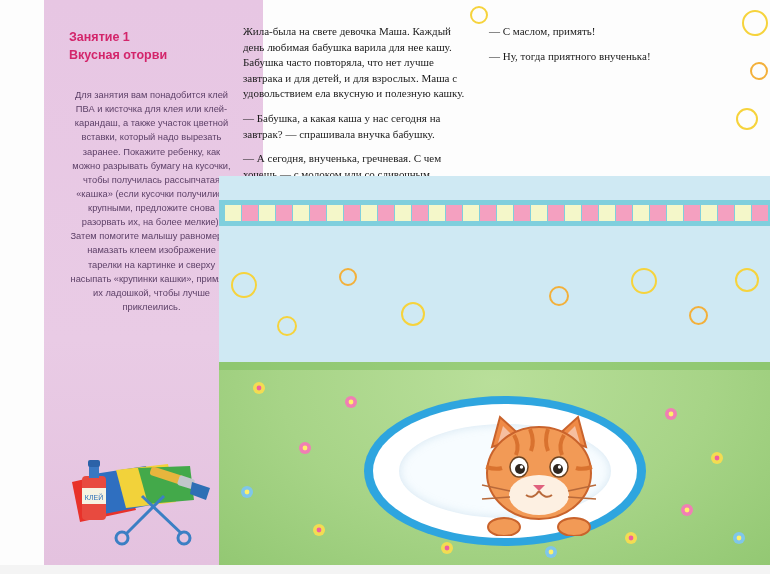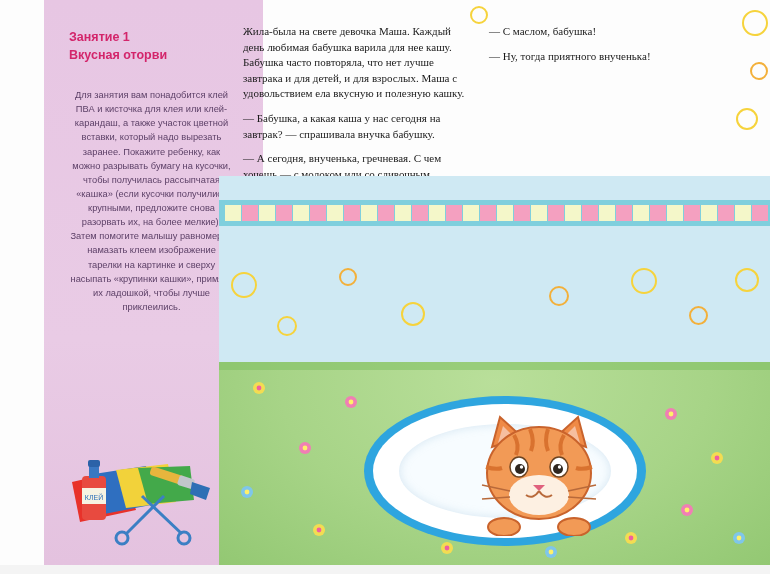--- a/index.html
+++ b/index.html
@@ -96,21 +96,21 @@
     </svg>
   </div>
 
   <div class="col col-mid">
     <p>Жила-была на свете девочка Маша. Каждый день любимая бабушка варила для нее кашу. Бабушка часто повторяла, что нет лучше завтрака и для детей, и для взрослых. Маша с удовольствием ела вкусную и полезную кашку.</p>
     <p class="dash">— Бабушка, а какая каша у нас сегодня на завтрак? — спрашивала внучка бабушку.</p>
     <p class="dash">— А сегодня, внученька, гречневая. С чем хочешь — с молоком или со сливочным маслом?</p>
   </div>
 
   <div class="col col-right">
-    <p class="dash">— С маслом, бабушка!</p>
+    <p class="dash">— С маслом, примять!</p>
     <p class="dash">— Ну, тогда приятного внученька!</p>
   </div>
 
   <div class="illus">
     <div class="sky"></div>
 
     <svg class="wall-band2" viewBox="0 0 551 26" preserveAspectRatio="none">
       <rect x="0" y="0" width="551" height="26" fill="#7fcfdd"></rect>
       <g fill="#f4f7c9">
         <rect x="6" y="5" width="16" height="16"></rect>

